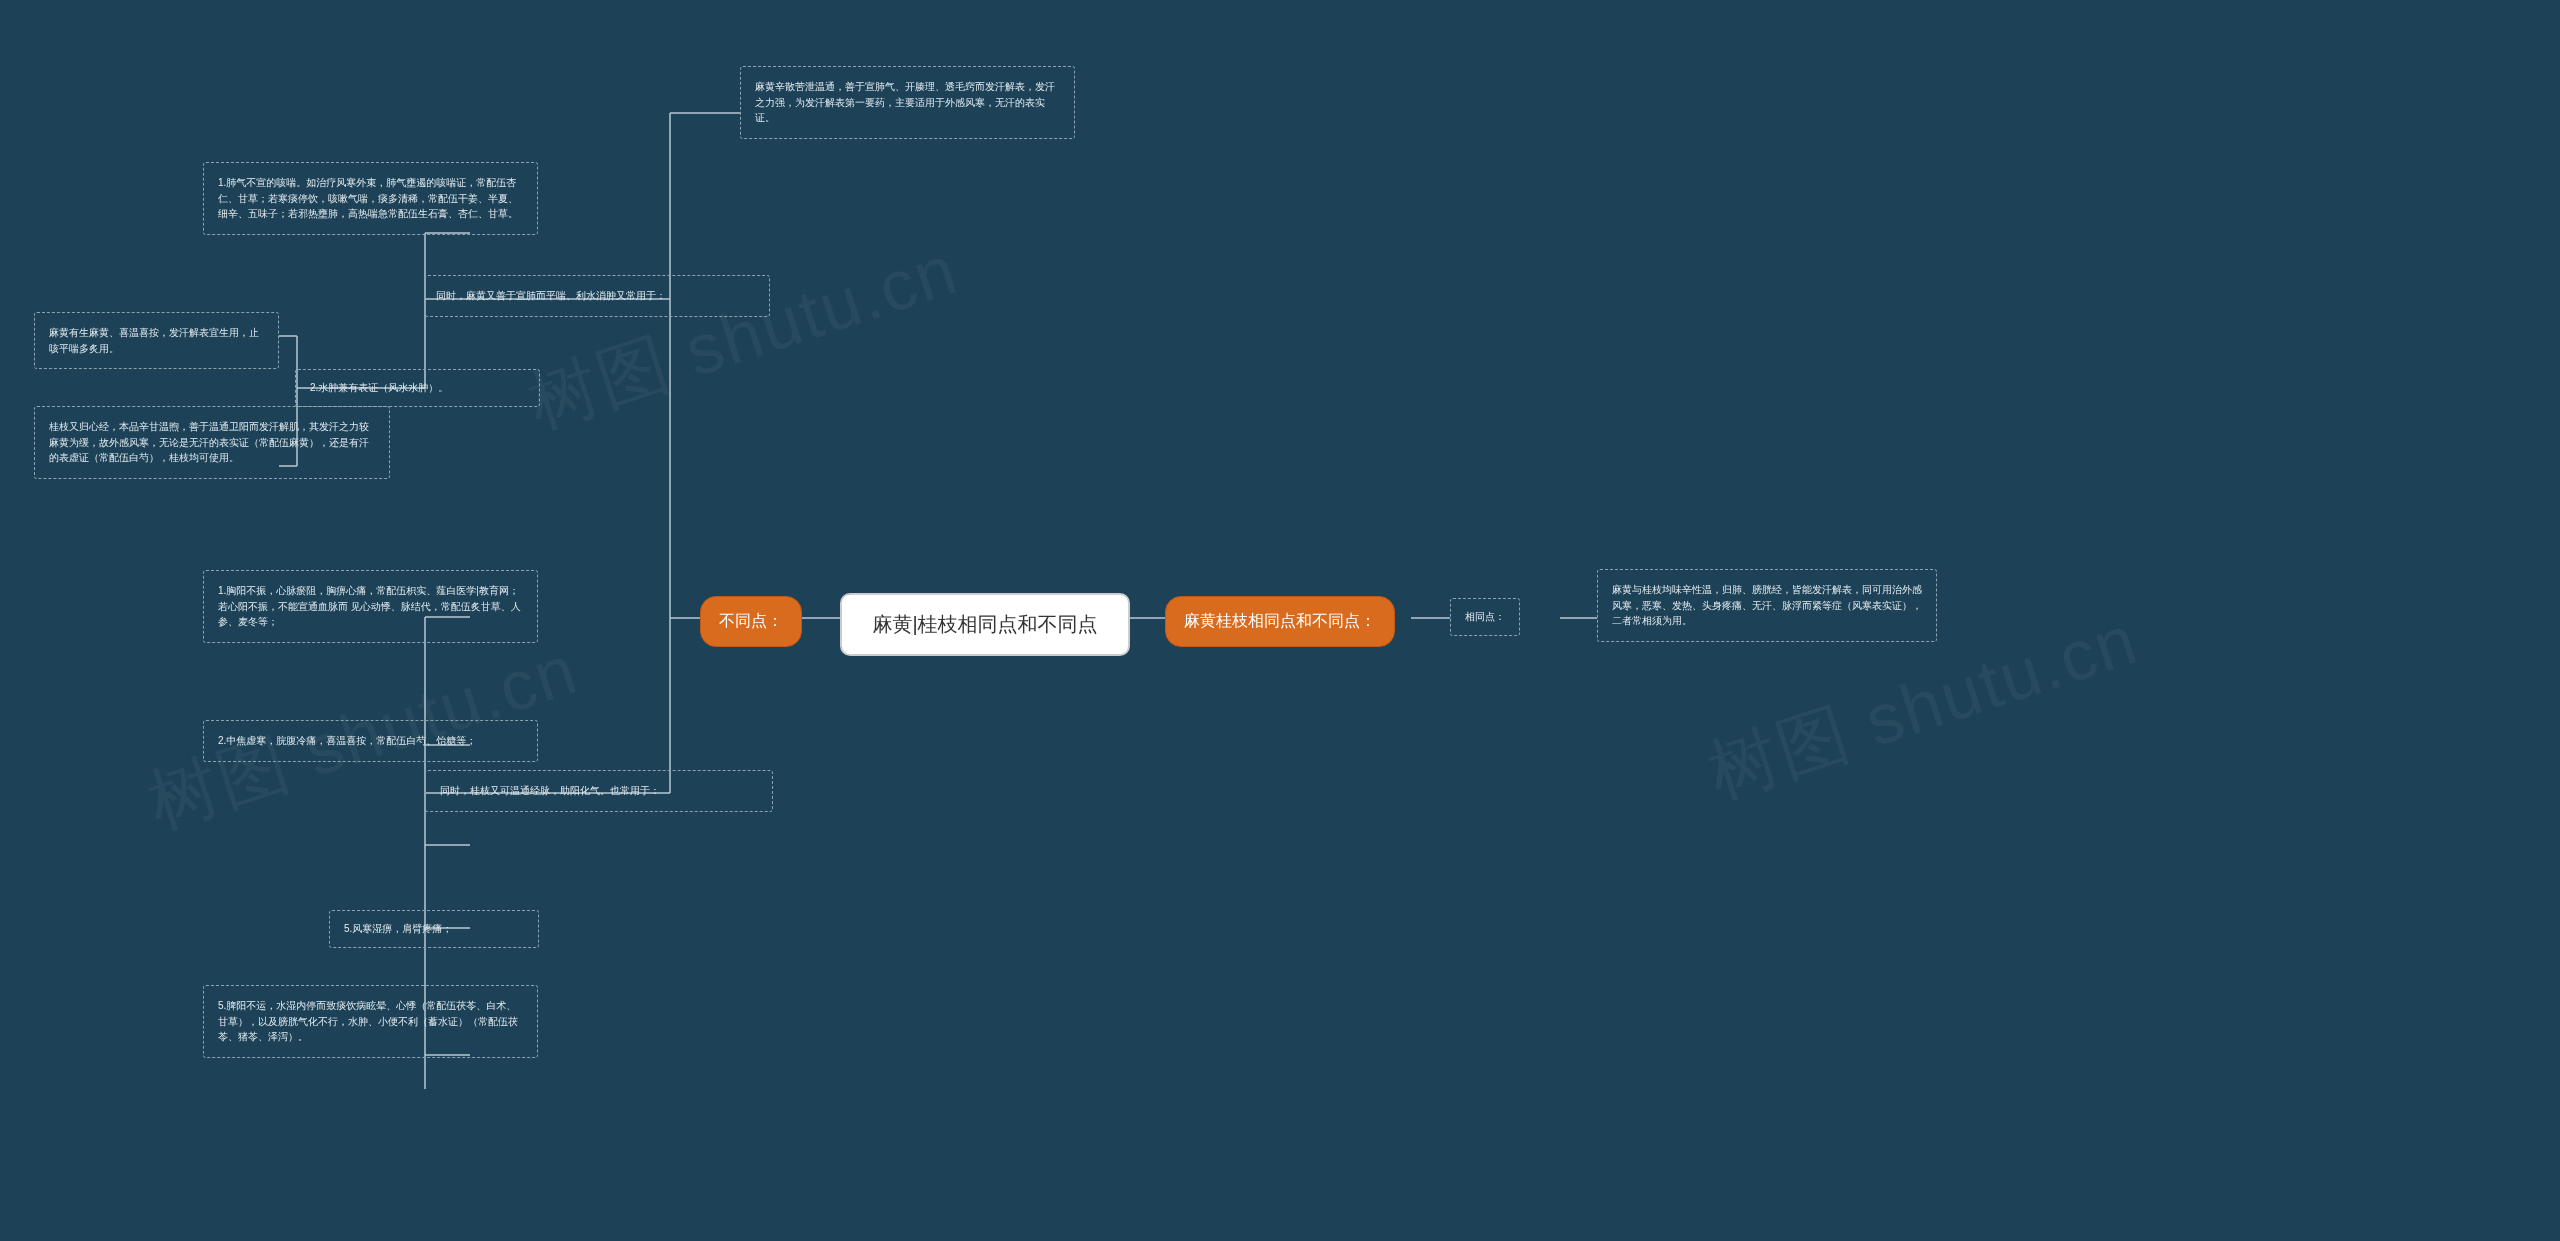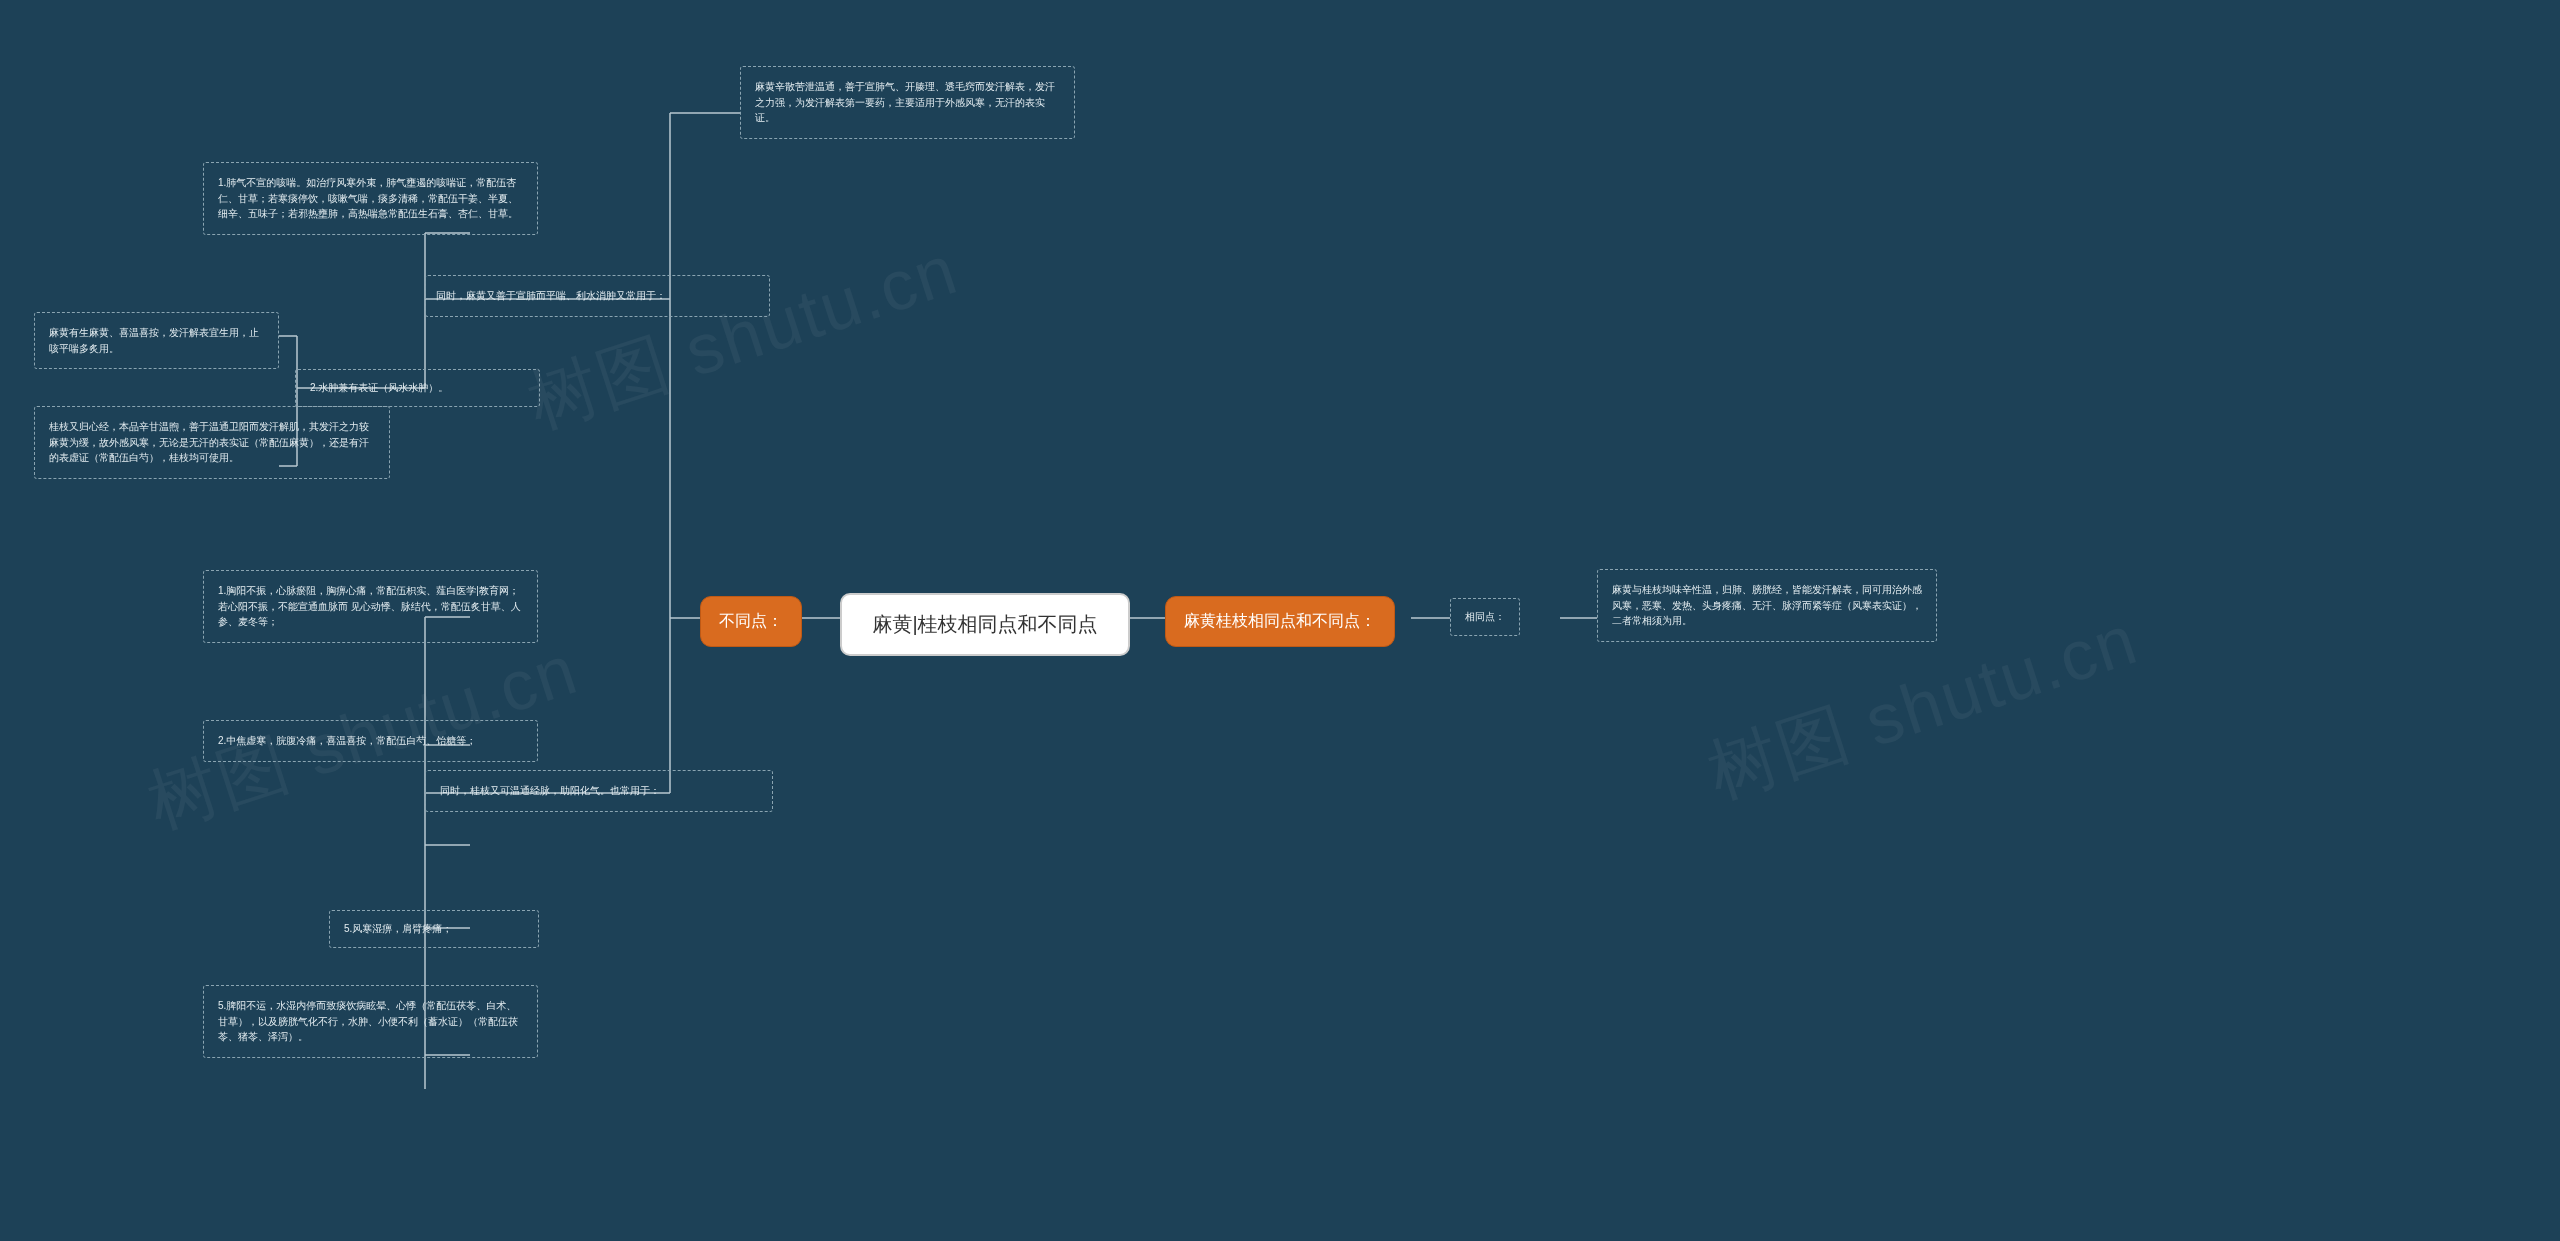--- a/index.html
+++ b/index.html
@@ -32,21 +32,21 @@
     padding: 14px 22px;
     font-size: 20px;
     font-weight: 500;
     white-space: nowrap;
   }
   
   .orange {
     background: #d96b1f;
     color: #ffffff;
     border: 1px solid #bf5915;
-    border-radius: 11px;
+    border-radius: 16px;
     padding: 12px 18px;
     font-size: 16px;
     white-space: nowrap;
   }
   
   .dashed {
     border: 1.5px dashed #8aa4b1;
     border-radius: 3px;
     padding: 12px 14px;
     background: transparent;

